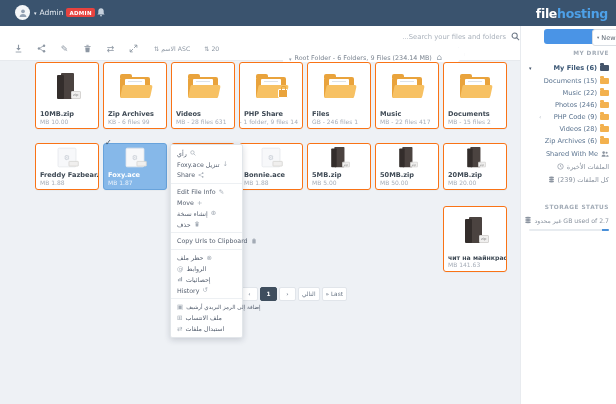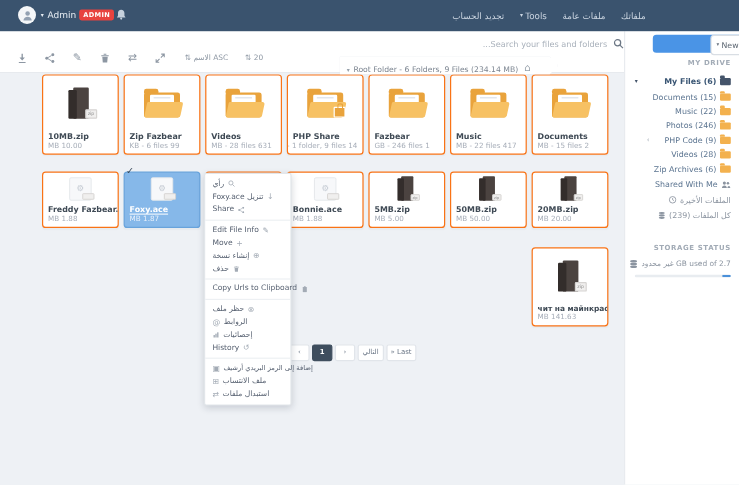--- a/index.html
+++ b/index.html
@@ -51,21 +51,21 @@
   .breadcrumb .home{font-size:8.5px;color:#97a1ab;margin-left:2px;}
 
   
   .card{position:absolute;width:62px;background:#fff;border:1px solid #f97316;border-radius:3px;cursor:pointer;
         box-shadow:0 1px 1px rgba(40,50,70,.03);}
   .card .thumb{display:flex;align-items:center;justify-content:center;}
   .t47{height:46px;} .t26{height:26px;}
   .card .name{font-size:6.6px;font-weight:bold;color:#3f4a55;padding:1px 4px 0 4px;white-space:nowrap;overflow:hidden;}
   .card .meta{font-size:6px;color:#a6adb8;padding:0 4px 3px 4px;direction:rtl;unicode-bidi:isolate;text-align:left;white-space:nowrap;overflow:hidden;}
   .card.sel{background:#86b8e9;border-color:#68a3dc;}
-  .card.sel .name{color:#fff;text-decoration:underline;} .card.sel .meta{color:#e8f1fb;}
+  .card.sel .name{color:#fff;} .card.sel .meta{color:#e8f1fb;}
   .checkmark{position:absolute;top:-6px;left:1px;color:#3a4a5a;font-size:8px;font-weight:bold;z-index:3;}
 
   
   .bfolder{position:relative;width:30px;height:23px;}
   .bf-back{position:absolute;left:0;top:2px;width:30px;height:21px;background:#e9a33c;border-radius:2px;}
   .bf-back:before{content:"";position:absolute;top:-3px;left:0;width:12px;height:4px;background:#e9a33c;border-radius:2px 2px 0 0;}
   .bf-paper{position:absolute;top:4px;left:5px;width:20px;height:9px;background:#fff;border-radius:1px;}
   .bf-paper:before{content:"";position:absolute;top:2px;left:3px;width:14px;height:1.5px;background:#dde2e8;}
   .bf-front{position:absolute;bottom:0;left:0;width:30px;height:13px;background:#f7c163;border-radius:1px 2px 2px 2px;
             transform:skewX(-12deg);transform-origin:bottom left;}
@@ -187,35 +187,21 @@
   <div class="userwrap">
     <span class="caret">▾</span>
     <span>Admin</span>
     <span class="admin-badge">ADMIN</span>
   </div>
   <div class="bell">
       <svg class="ic" width="10" height="10">
         <use href="#i-bell"></use>
       </svg>
     </div>
-  <div class="navlinks">
-    <span class="lnk">
-        <span>تجديد الحساب</span>
-      </span>
-    <span class="lnk">
-        <span class="caret">▾</span>
-        <span>Tools</span>
-      </span>
-    <span class="lnk">
-        <span>ملفات عامة</span>
-      </span>
-    <span class="lnk">
-        <span>ملفاتك</span>
-      </span>
-  </div>
+  <div class="logo"><span class="l1">file</span><span class="l2">hosting</span></div>
 </div>
 
 <div class="subheader"></div>
 <div class="sel-row">
   <span class="bidi">1 selected (clear)</span>
   <span class="sel-gear">⚙</span>
 </div>
 <div class="toolbar">
   <span class="tbtn">
       <svg class="ic" width="9" height="9">
@@ -287,21 +273,21 @@
   <div class="meta">10.00 MB</div>
 </div>
 <div class="card" style="left:103px;top:62px">
   <div class="thumb t47">
       <div class="bfolder">
         <div class="bf-back"></div>
         <div class="bf-paper"></div>
         <div class="bf-front"></div>
       </div>
     </div>
-  <div class="name">Zip Fazbear</div>
+  <div class="name">Zip Archives</div>
   <div class="meta">99 KB - 6 files</div>
 </div>
 <div class="card" style="left:171px;top:62px">
   <div class="thumb t47">
       <div class="bfolder">
         <div class="bf-back"></div>
         <div class="bf-paper"></div>
         <div class="bf-front"></div>
       </div>
     </div>
@@ -321,21 +307,21 @@
   <div class="meta">14 KB - 1 folder, 9 files</div>
 </div>
 <div class="card" style="left:307px;top:62px">
   <div class="thumb t47">
       <div class="bfolder">
         <div class="bf-back"></div>
         <div class="bf-paper"></div>
         <div class="bf-front"></div>
       </div>
     </div>
-  <div class="name">Fazbear</div>
+  <div class="name">Files</div>
   <div class="meta">1 GB - 246 files</div>
 </div>
 <div class="card" style="left:375px;top:62px">
   <div class="thumb t47">
       <div class="bfolder">
         <div class="bf-back"></div>
         <div class="bf-paper"></div>
         <div class="bf-front"></div>
       </div>
     </div>

